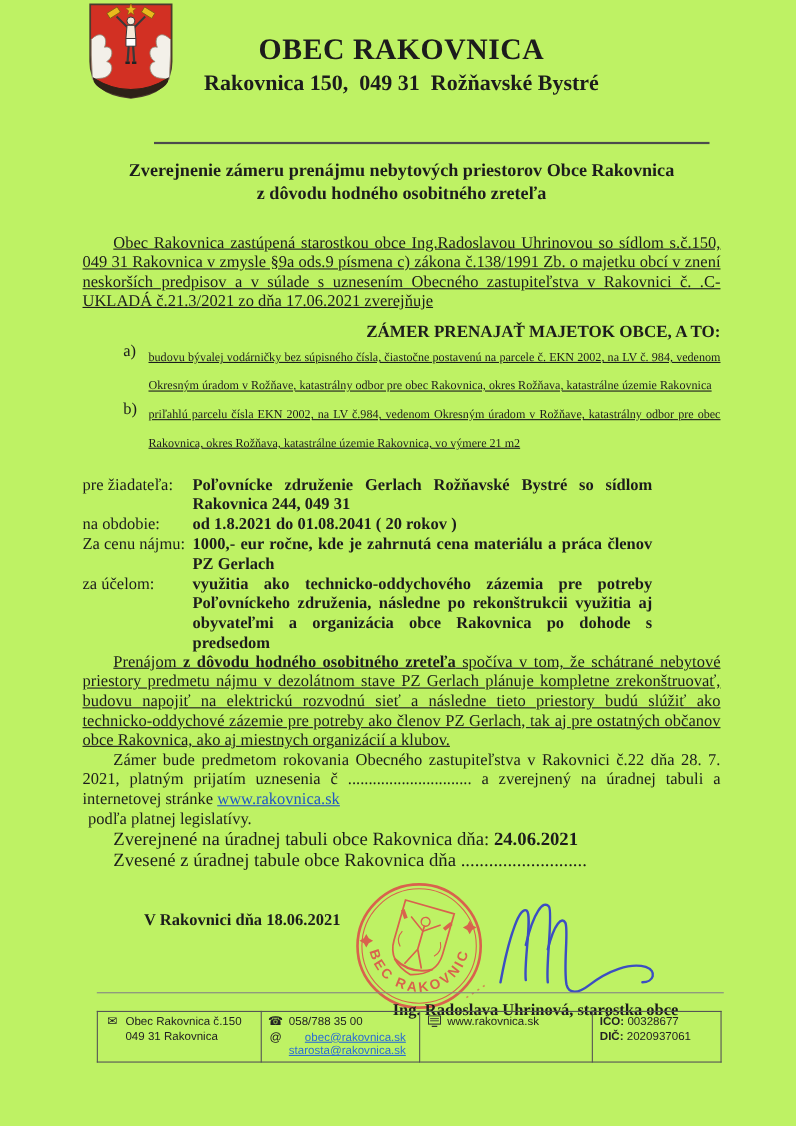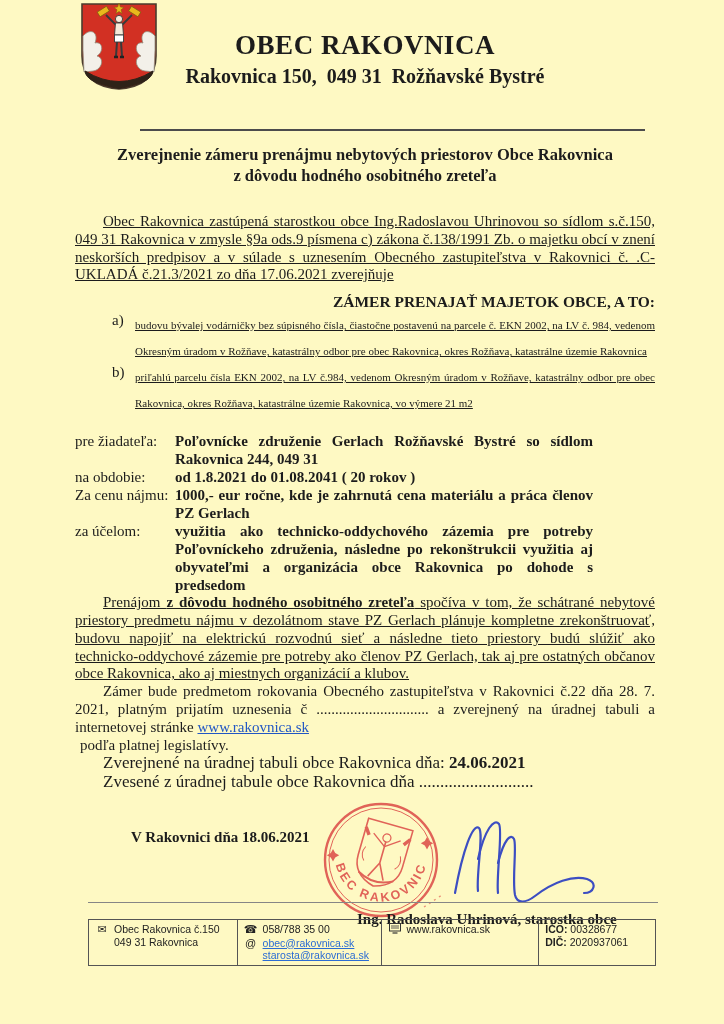--- a/index.html
+++ b/index.html
@@ -1,16 +1,16 @@
 <!DOCTYPE html>
 <html><head>
 <meta charset="utf-8">
 <style>
   html,body{margin:0;padding:0;background:#e8e8e8;}
-  .page{position:relative;width:724px;height:1024px;background:#fef9c3;margin:0 auto;
+  .page{position:relative;width:724px;height:1024px;background:#bef264;margin:0 auto;
         font-family:"Liberation Serif",serif;color:#1c1c1c;overflow:hidden;}
   .content{padding:0 69px 0 75px;}
 
   
   .letterhead{position:relative;height:106px;padding-top:14px;}
   .coa{position:absolute;left:3px;top:0;}
   .org-name{text-align:center;font-weight:bold;font-size:27px;letter-spacing:.5px;margin-top:16px;}
   .org-addr{text-align:center;font-weight:bold;font-size:20px;margin-top:4px;white-space:pre;}
   .head-rule{margin:9px 0 0 65px;width:505px;border-top:2px solid #4c4c4c;}
 
@@ -49,21 +49,21 @@
   
   .foot-rule{position:absolute;left:88px;top:902px;width:570px;border-top:1.5px solid #868686;}
   .foot{position:absolute;left:88px;top:919px;width:568px;border-collapse:collapse;
         font-family:"Liberation Sans",sans-serif;font-size:10.5px;line-height:12.5px;color:#222;}
   .foot td{border:1.2px solid #555;vertical-align:top;padding:3px 5px 3px 6px;}
   .fcell{display:flex;gap:5px;}
   .ficon{flex:0 0 14px;text-align:center;font-size:11px;}
   .femail{color:#2b6cd4;text-decoration:underline;display:block;}
   .fmailrow{display:flex;gap:5px;margin-top:1px;}
   .fbold{font-weight:bold;}
-  a{cursor:pointer;}
+  a{cursor:pointer;text-align:right;}
 </style>
 </head>
 <body>
 
 <div class="page">
   <div class="content">
 
     <div class="letterhead">
       <svg class="coa" width="82" height="92" viewBox="0 0 82 92">
         <path d="M4,4 H78 V56 Q78,86 41,89 Q4,86 4,56 Z" fill="#d23023" stroke="#4a3c2e" stroke-width="1.6"></path>

